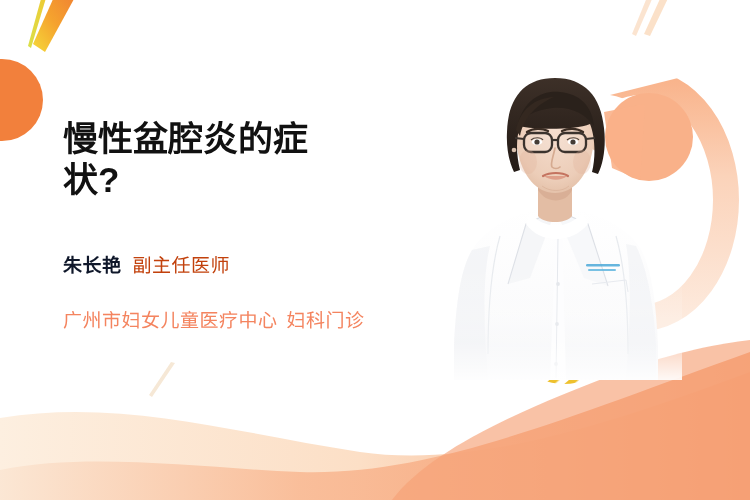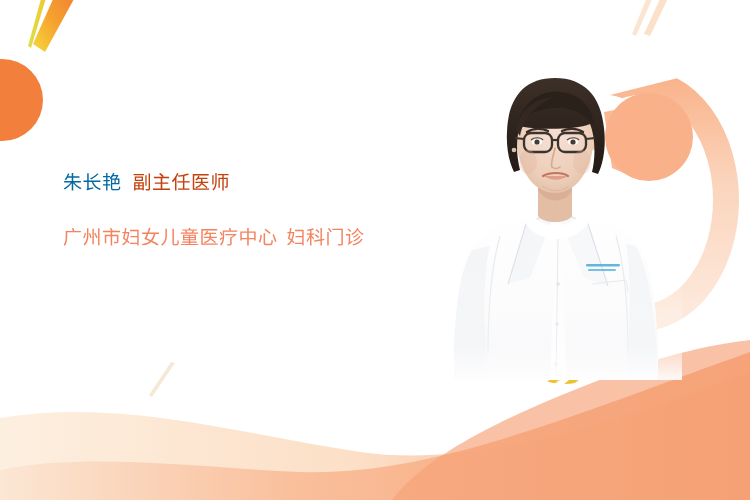--- a/index.html
+++ b/index.html
@@ -54,22 +54,22 @@
     word-break:break-all;
   }
 
   .byline {
     margin-top:55px;
     font-size:19px;
     line-height:1.05;
     white-space:nowrap;
   }
   .byline .doctor-name {
-    font-weight:400;
-    color:#0369a1;
+    font-weight:700;
+    color:#0f172a;
     letter-spacing:0.5px;
   }
   .byline .doctor-title {
     font-weight:400;
     color:#c2410c;
     margin-left:11px;
     letter-spacing:0.5px;
   }
 
   .affiliation {
@@ -312,20 +312,21 @@
 
         <circle cx="84" cy="72" r="2.3" fill="#d9c0ad"></circle>
       </g>
 
       <rect x="0" y="180" width="252" height="122" fill="url(#gFade)"></rect>
     </svg>
   </div>
 
   <div class="text-zone">
 
+    <div class="headline">慢性盆腔炎的症状?</div>
 
     <div class="byline">
       <span class="doctor-name">朱长艳</span><span class="doctor-title">副主任医师</span>
     </div>
 
     <div class="affiliation">
       <span>广州市妇女儿童医疗中心</span><span class="dept">妇科门诊</span>
     </div>
 
   </div>

